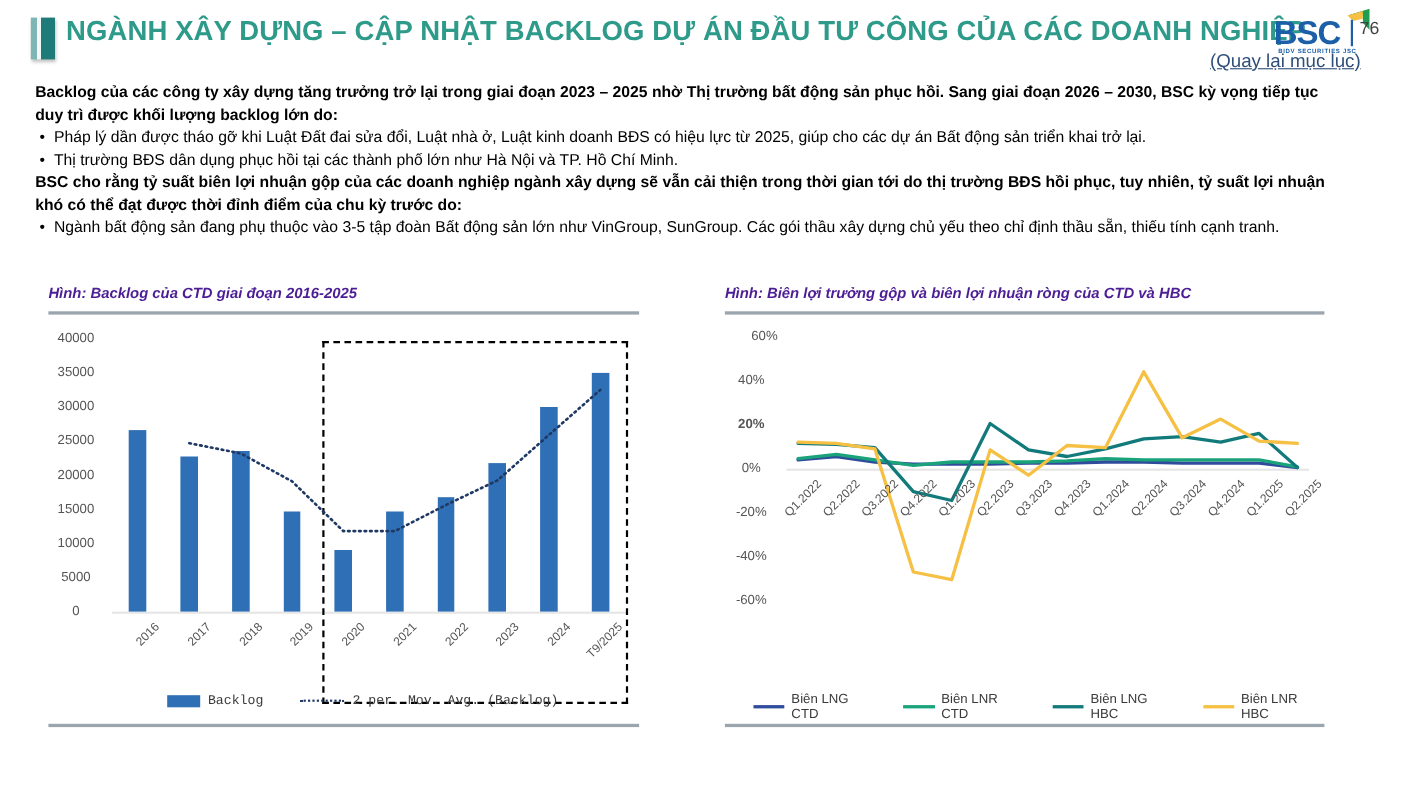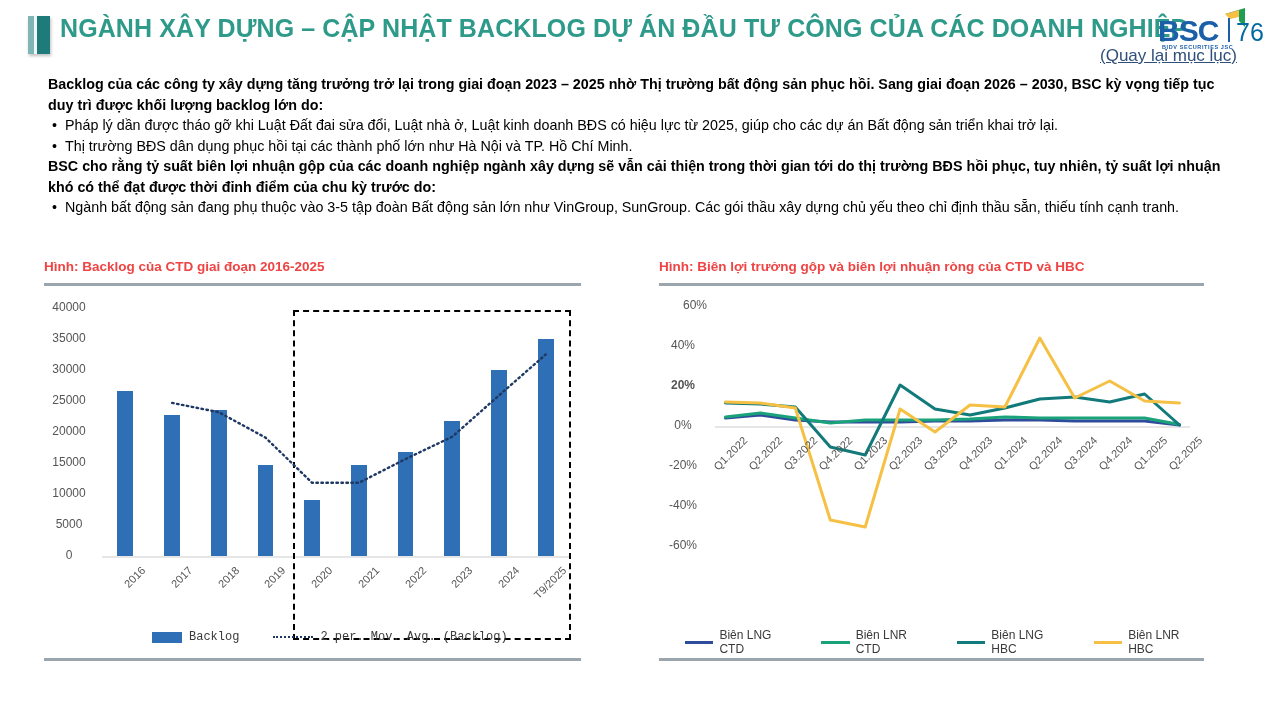--- a/index.html
+++ b/index.html
@@ -19,32 +19,32 @@
     white-space:nowrap;}
   .hdr-sub{position:absolute;left:1100px;top:46px;font-size:17px;color:#2f4f7a;
     text-decoration:underline;}
   .bsc-logo{position:absolute;left:1158px;top:12px;width:88px;height:34px;}
   .bsc-text{position:absolute;left:0;top:2px;font-size:30px;font-weight:bold;
     color:#1a5fa8;letter-spacing:-1px;font-family:"Liberation Sans",sans-serif;}
   .bsc-arrow{position:absolute;left:64px;top:-5px;width:26px;height:26px;}
   .bsc-tag{position:absolute;left:4px;top:32px;font-size:5.5px;font-weight:bold;
     color:#1a5fa8;letter-spacing:.6px;}
   .pg-divider{position:absolute;left:1228px;top:18px;width:2px;height:24px;background:#1a5fa8;}
-  .pg-num{position:absolute;left:1236px;top:18px;font-size:25px;color:#0369a1;}
+  .pg-num{position:absolute;left:1236px;top:18px;font-size:16px;color:#404040;}
 
   
-  .body-block{position:absolute;left:48px;top:74px;width:1180px;
+  .body-block{position:absolute;left:32px;top:74px;width:1180px;
     font-size:14.3px;line-height:20.5px;color:#000;}
   .b-bold{font-weight:bold;}
   .b-bullet{display:flex;gap:8px;padding-left:4px;}
   .b-bullet .dot{flex:0 0 auto;}
   .b-bullet .txt{flex:1 1 auto;}
 
   
-  .panel-title{position:absolute;font-size:13.5px;font-weight:bold;color:#ef4444;}
+  .panel-title{position:absolute;font-size:13.5px;font-weight:bold;color:#4c1d95;font-style:italic;}
   .panel-rule{position:absolute;height:2.5px;background:#9aa5ae;}
   .panel-bottom{position:absolute;height:2.5px;background:#9aa5ae;}
 
   
   .chart{position:absolute;}
   .ylab{position:absolute;font-size:12px;color:#555;text-align:center;white-space:nowrap;}
   .xlab{position:absolute;font-size:11px;color:#555;white-space:nowrap;
     transform:rotate(-45deg);transform-origin:right top;text-align:right;}
   .axis-line{position:absolute;background:#e6e6e6;}
   .bar{position:absolute;background:#2f6fb5;}

